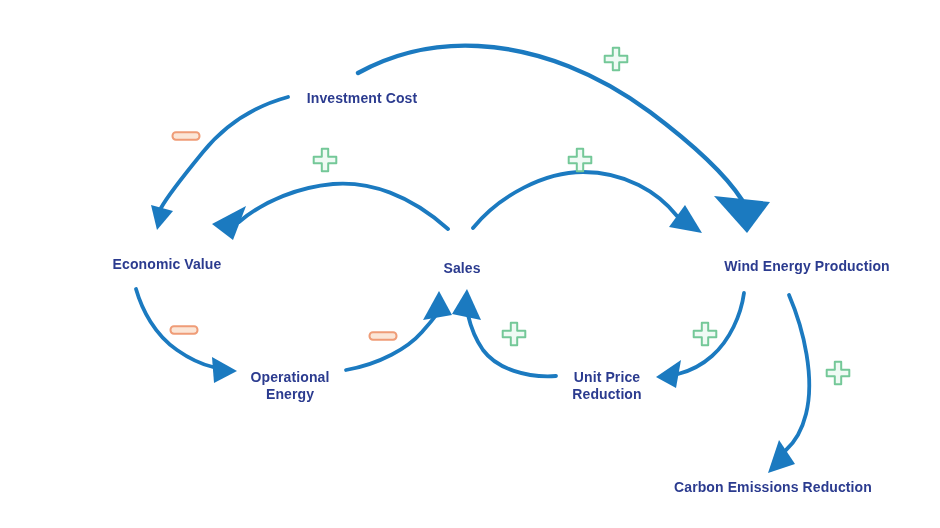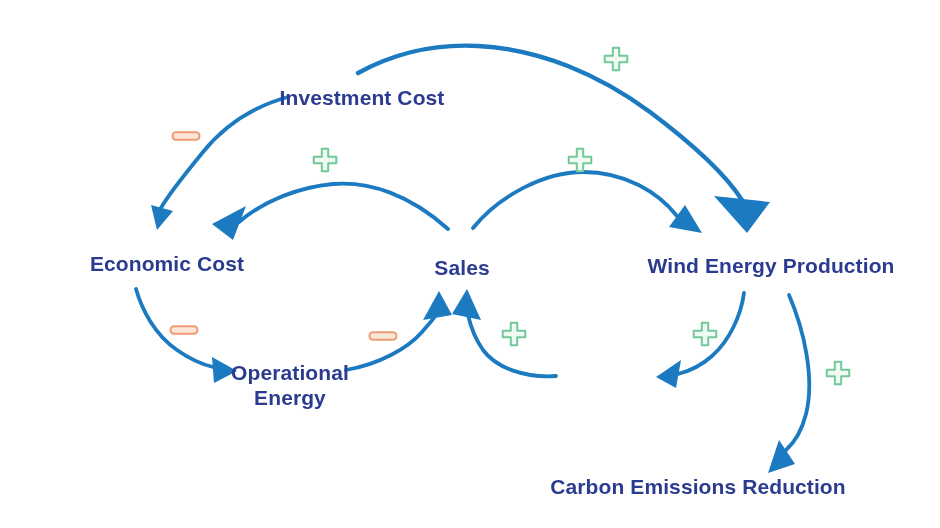--- a/index.html
+++ b/index.html
@@ -7,21 +7,21 @@
     position:relative;width:940px;height:528px;overflow:hidden;
     background:var(--background,#fff);
     font-family:"Liberation Sans",sans-serif;
   }
   .layer{position:absolute;left:0;top:0;}
   .edge{fill:none;stroke:var(--arrow,#1b7ac0);stroke-width:3.8px;stroke-linecap:round;}
   .edge-thick{stroke-width:4.4px;}
   .arrowhead{fill:var(--arrow,#1b7ac0);stroke:none;}
   .node{
     position:absolute;transform:translate(-50%,-50%);
-    color:var(--label,#2b3b8f);font-weight:700;font-size:21px;line-height:1.18;
+    color:var(--label,#2b3b8f);font-weight:700;font-size:14px;line-height:1.18;
     text-align:center;white-space:nowrap;letter-spacing:0.1px;
   }
   .node.wrap{white-space:normal;}
   .badge{position:absolute;transform:translate(-50%,-50%);display:block;line-height:0;}
   .plus-shape{fill:var(--plus-fill,#effaf4);stroke:var(--plus-stroke,#74c898);stroke-width:2;stroke-linejoin:round;}
   .minus-shape{fill:var(--minus-fill,#fbe6d7);stroke:var(--minus-stroke,#ef9c77);stroke-width:2;}
 </style>
 </head>
 <body>
 
@@ -51,25 +51,26 @@
     <polygon class="arrowhead" points="467,289 452,314 481,320"></polygon>
 
     <path class="edge" d="M 744 293 C 741 315 730 340 712 356 C 703 364 690 371 678 374"></path>
     <polygon class="arrowhead" points="656,377 681,360 676,388"></polygon>
 
     <path class="edge" d="M 789 295 C 804 330 815 378 806 414 C 802 430 796 441 786 450"></path>
     <polygon class="arrowhead" points="768,473 779,440 795,464"></polygon>
   </svg>
 
   <div class="node" style="left:362px;top:98px">Investment Cost</div>
-  <div class="node" style="left:167px;top:264px">Economic Cost</div>
+  <div class="node" style="left:167px;top:264px">Economic Value</div>
   <div class="node" style="left:462px;top:268px">Sales</div>
-  <div class="node" style="left:771px;top:266px">Wind Energy Production</div>
+  <div class="node" style="left:807px;top:266px">Wind Energy Production</div>
   <div class="node wrap" style="left:290px;top:386px;width:120px">Operational Energy</div>
-  <div class="node" style="left:698px;top:487px">Carbon Emissions Reduction</div>
+  <div class="node wrap" style="left:607px;top:386px;width:104px">Unit Price Reduction</div>
+  <div class="node" style="left:773px;top:487px">Carbon Emissions Reduction</div>
 
   <span class="badge" style="left:616px;top:59px"><svg width="27" height="27" viewBox="0 0 27 27">
         <path class="plus-shape" d="M10.3 2.2 h6.4 v8.1 h8.1 v6.4 h-8.1 v8.1 h-6.4 v-8.1 H2.2 v-6.4 h8.1 Z"></path>
       </svg></span>
   <span class="badge" style="left:186px;top:136px"><svg width="30" height="11" viewBox="0 0 30 11">
         <rect class="minus-shape" x="1.5" y="1.8" width="27" height="7.4" rx="3.4"></rect>
       </svg></span>
   <span class="badge" style="left:325px;top:160px"><svg width="27" height="27" viewBox="0 0 27 27">
         <path class="plus-shape" d="M10.3 2.2 h6.4 v8.1 h8.1 v6.4 h-8.1 v8.1 h-6.4 v-8.1 H2.2 v-6.4 h8.1 Z"></path>
       </svg></span>

